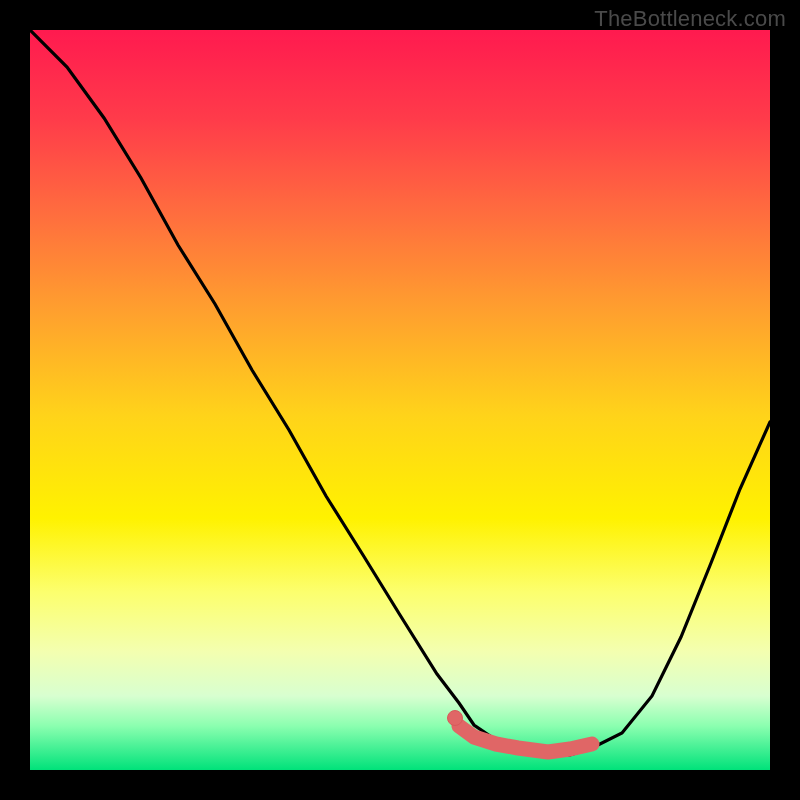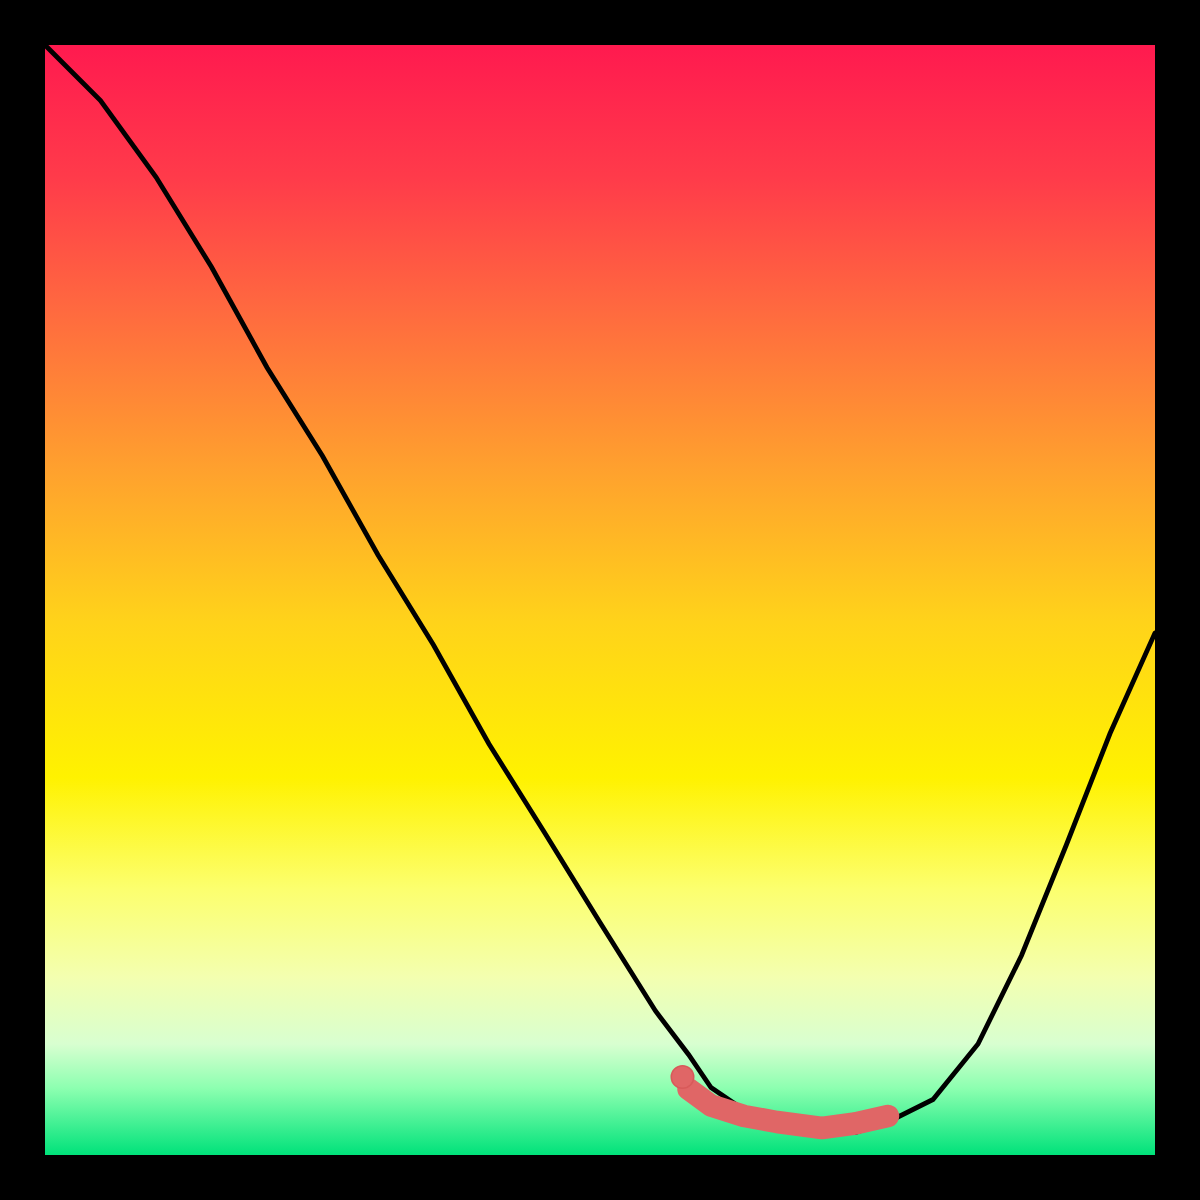--- a/index.html
+++ b/index.html
@@ -54,20 +54,21 @@
     top: 0;
     width: 740px;
     height: 740px;
   }
 </style>
 </head>
 <body>
 
 <div class="frame">
 
+  <div class="watermark">TheBottleneck.com</div>
 
   <div class="plot-area">
 
     <svg class="curve" viewBox="0 0 740 740" preserveAspectRatio="none">
 
       <path d="M 0 0
                L 37 37
                L 74 88
                L 111 148
                L 148 215

